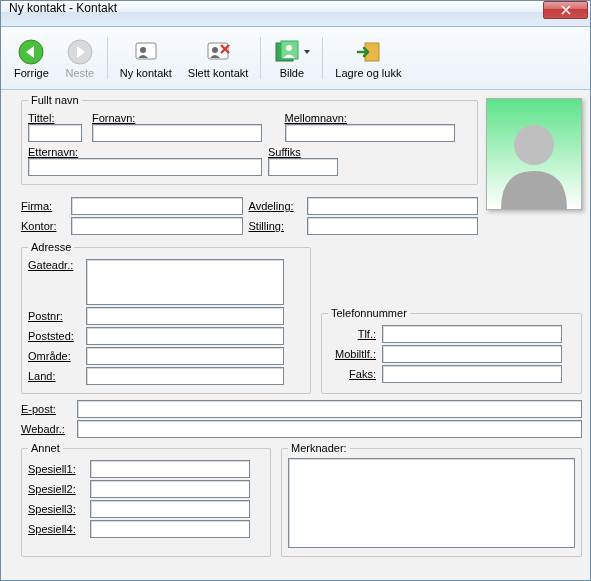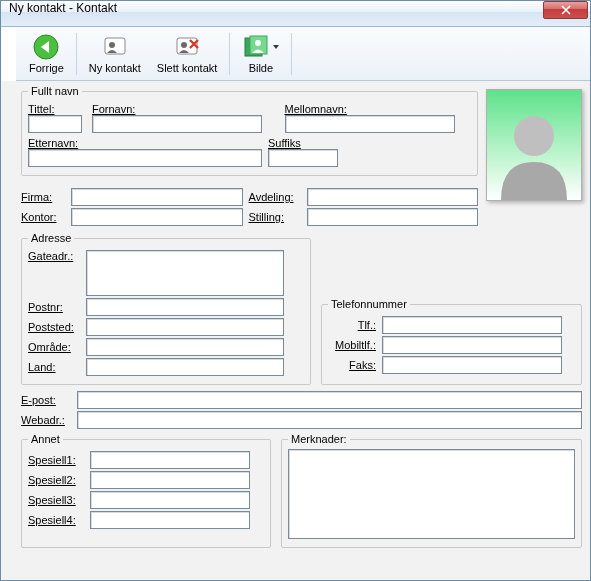--- a/index.html
+++ b/index.html
@@ -26,28 +26,27 @@
   .close-btn {
     width: 45px; height: 18px;
     background: linear-gradient(to bottom, #e9a0a0 0%, #d66a6a 45%, #c73b3b 46%, #c95050 100%);
     border: 1px solid #8b3a3a;
     border-radius: 2px;
     display: flex; align-items: center; justify-content: center;
     color: #fff; font-weight: bold; font-size: 10px;
     cursor: default;
   }
   .toolbar {
-    height: 54px;
+    height: 63px;
     background: linear-gradient(to bottom, #fafcfe 0%, #eaf1f8 100%);
     border-bottom: 1px solid #b8c8d8;
     display: flex;
     align-items: center;
     padding: 2px 6px;
     gap: 2px;
-    margin-left: 15px;
   }
   .tbtn {
     display: flex; flex-direction: column; align-items: center; justify-content: center;
     min-width: 44px; height: 48px;
     padding: 2px 6px;
     border: 1px solid transparent;
     border-radius: 3px;
   }
   .tbtn .lbl { font-size: 11px; margin-top: 1px; }
   .tbtn.disabled .lbl { color: #9e9e9e; }
@@ -137,20 +136,29 @@
 <div class="toolbar">
   <div class="tbtn">
     <span class="ico">
       <svg width="28" height="28">
           <circle cx="14" cy="14" r="12" fill="#4bbf3f" stroke="#2e8b24"></circle>
           <path d="M17 8 L9 14 L17 20 Z" fill="#fff"></path>
         </svg>
     </span>
     <span class="lbl">Forrige</span>
   </div>
+  <div class="tbtn disabled">
+    <span class="ico">
+      <svg width="28" height="28">
+          <circle cx="14" cy="14" r="12" fill="#d9d9d9" stroke="#bcbcbc"></circle>
+          <path d="M11 8 L19 14 L11 20 Z" fill="#fff"></path>
+        </svg>
+    </span>
+    <span class="lbl">Neste</span>
+  </div>
   <div class="tsep"></div>
   <div class="tbtn">
     <span class="ico">
       <svg width="28" height="28">
           <rect x="4" y="5" width="20" height="16" rx="2" fill="#fff" stroke="#8a8a8a"></rect>
           <circle cx="11" cy="12" r="3" fill="#6b6b6b"></circle>
           <path d="M6 20 Q11 14 16 20" fill="#6b6b6b"></path>
         </svg>
     </span>
     <span class="lbl">Ny kontakt</span>
@@ -175,20 +183,29 @@
             <rect x="8" y="3" width="17" height="18" fill="#77d890" stroke="#3aa85a"></rect>
             <circle cx="16" cy="10" r="3" fill="#fff"></circle>
             <path d="M10 20 Q16 13 22 20" fill="#fff"></path>
           </svg>
       </span>
       <span class="dropdown-arrow"></span>
     </div>
     <span class="lbl">Bilde</span>
   </div>
   <div class="tsep"></div>
+  <div class="tbtn" style="min-width:80px">
+    <span class="ico">
+      <svg width="28" height="28">
+          <rect x="11" y="5" width="14" height="18" fill="#e8b84a" stroke="#b8902e"></rect>
+          <path d="M4 14 L14 14 M10 10 L14 14 L10 18" stroke="#2e8b24" stroke-width="2.5" fill="none" stroke-linecap="round" stroke-linejoin="round"></path>
+        </svg>
+    </span>
+    <span class="lbl">Lagre og lukk</span>
+  </div>
 </div>
 
 <div class="content">
 
   <div class="top-area">
     <div class="top-left">
 
       <fieldset>
         <legend>Fullt navn</legend>
         <div class="row">

